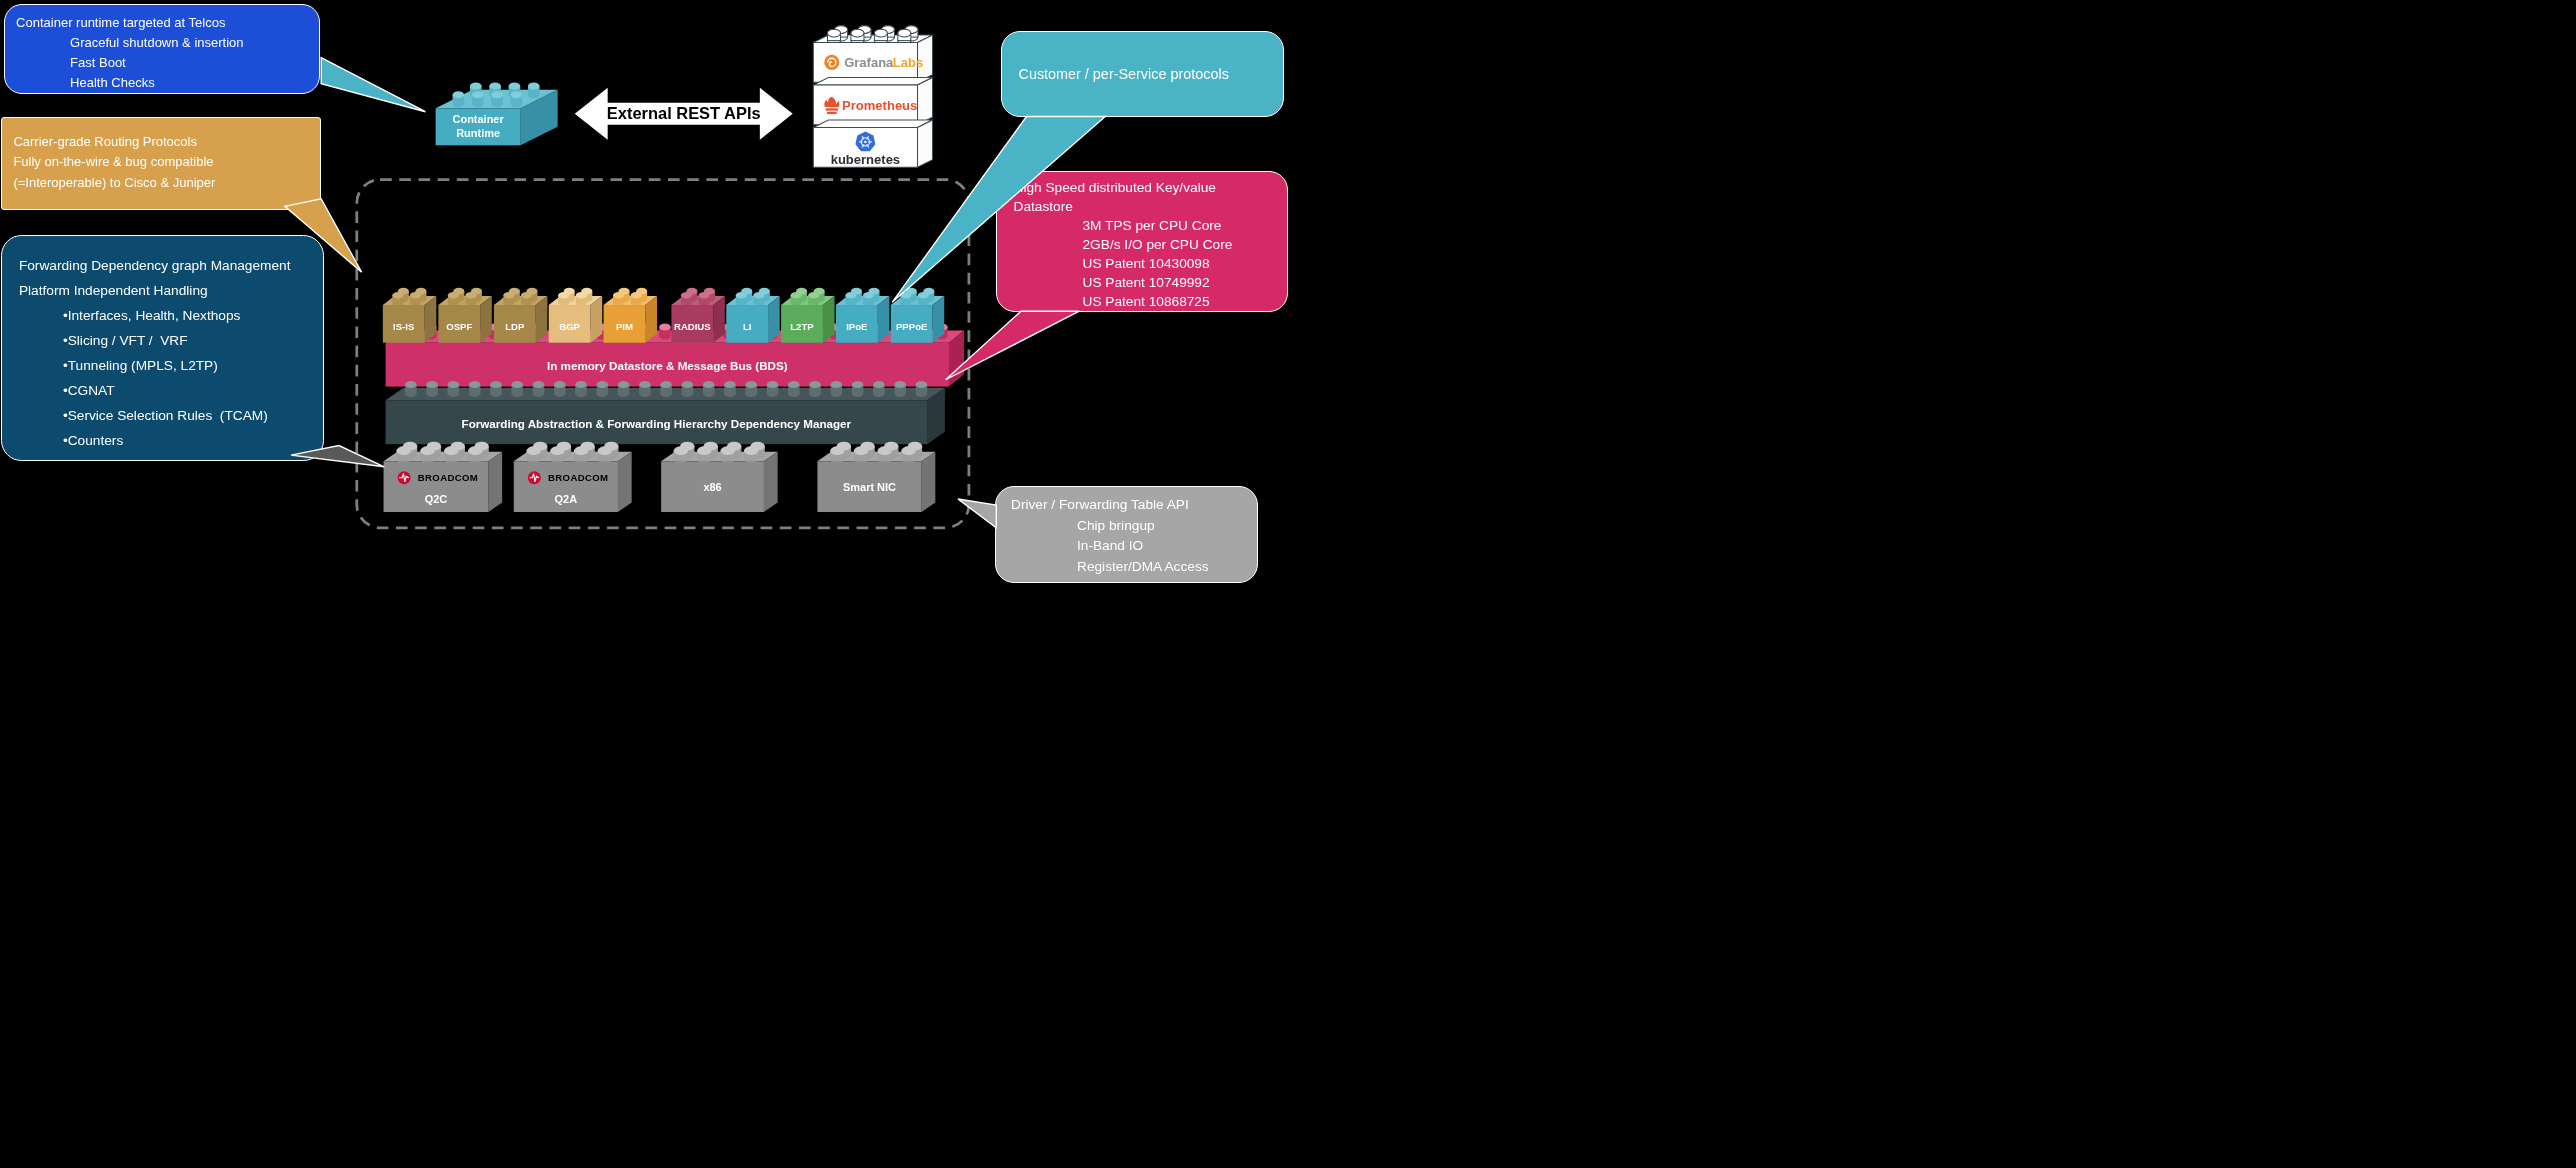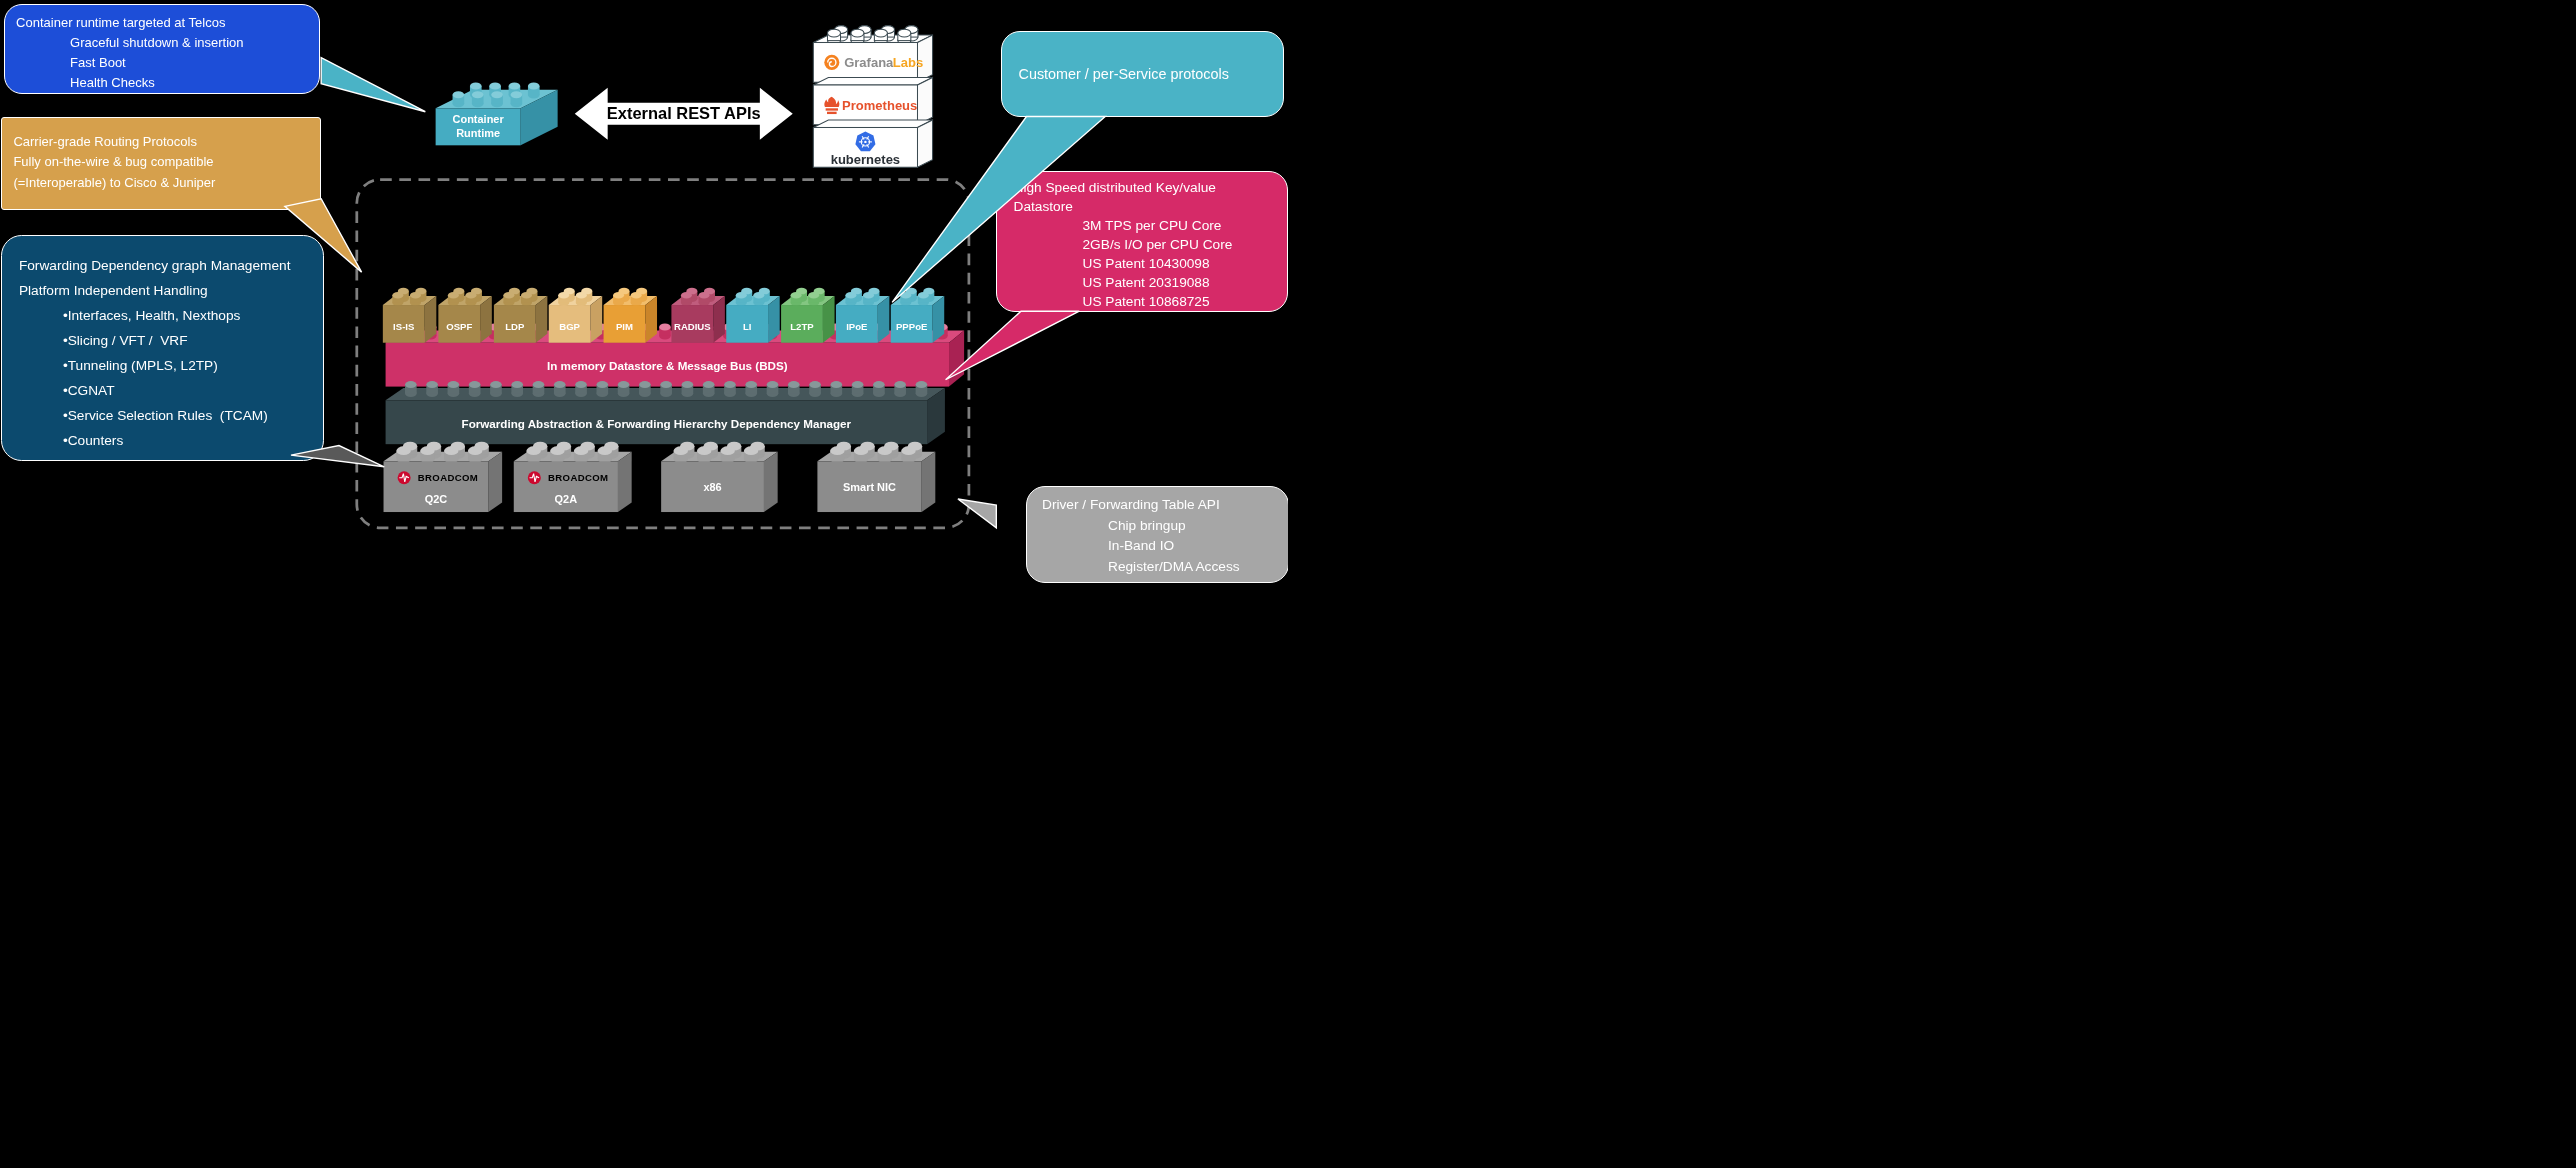--- a/index.html
+++ b/index.html
@@ -49,24 +49,24 @@
     </div>
   <div class="bubble c-cu" style="background: rgb(74, 179, 198);">
       <div class="line"><span class="txt">Customer / per-Service protocols</span></div>
     </div>
   <div class="bubble c-ds" style="background: rgb(214, 42, 104);">
       <div class="line"><span class="txt">High Speed distributed Key/value</span></div>
       <div class="line"><span class="txt">Datastore</span></div>
       <div class="line ind-1"><span class="txt">3M TPS per CPU Core</span></div>
       <div class="line ind-1"><span class="txt">2GB/s I/O per CPU Core</span></div>
       <div class="line ind-1"><span class="txt">US Patent 10430098</span></div>
-      <div class="line ind-1"><span class="txt">US Patent 20319088</span></div>
+      <div class="line ind-1"><span class="txt">US Patent 10749992</span></div>
       <div class="line ind-1"><span class="txt">US Patent 10868725</span></div>
     </div>
-  <div class="bubble c-dr" style="background: rgb(166, 166, 166); margin-left: 31px;">
+  <div class="bubble c-dr" style="background: rgb(166, 166, 166);">
       <div class="line"><span class="txt">Driver / Forwarding Table API</span></div>
       <div class="line ind-1"><span class="txt">Chip bringup</span></div>
       <div class="line ind-1"><span class="txt">In-Band IO</span></div>
       <div class="line ind-1"><span class="txt">Register/DMA Access</span></div>
     </div>
   <svg id="canvas" width="1288" height="584" viewBox="0 0 1878 852">
       <rect x="520" y="262" width="893" height="508" rx="34" fill="none" stroke="#7f7f7f" stroke-width="4" stroke-dasharray="17 11"></rect>
       <g>
         <polygon points="562,500 1384,500 1406,482 584,482" fill="#da4a7d"></polygon>
         <polygon points="1384,500 1406,482 1406,546 1384,564" fill="#a92253"></polygon>

